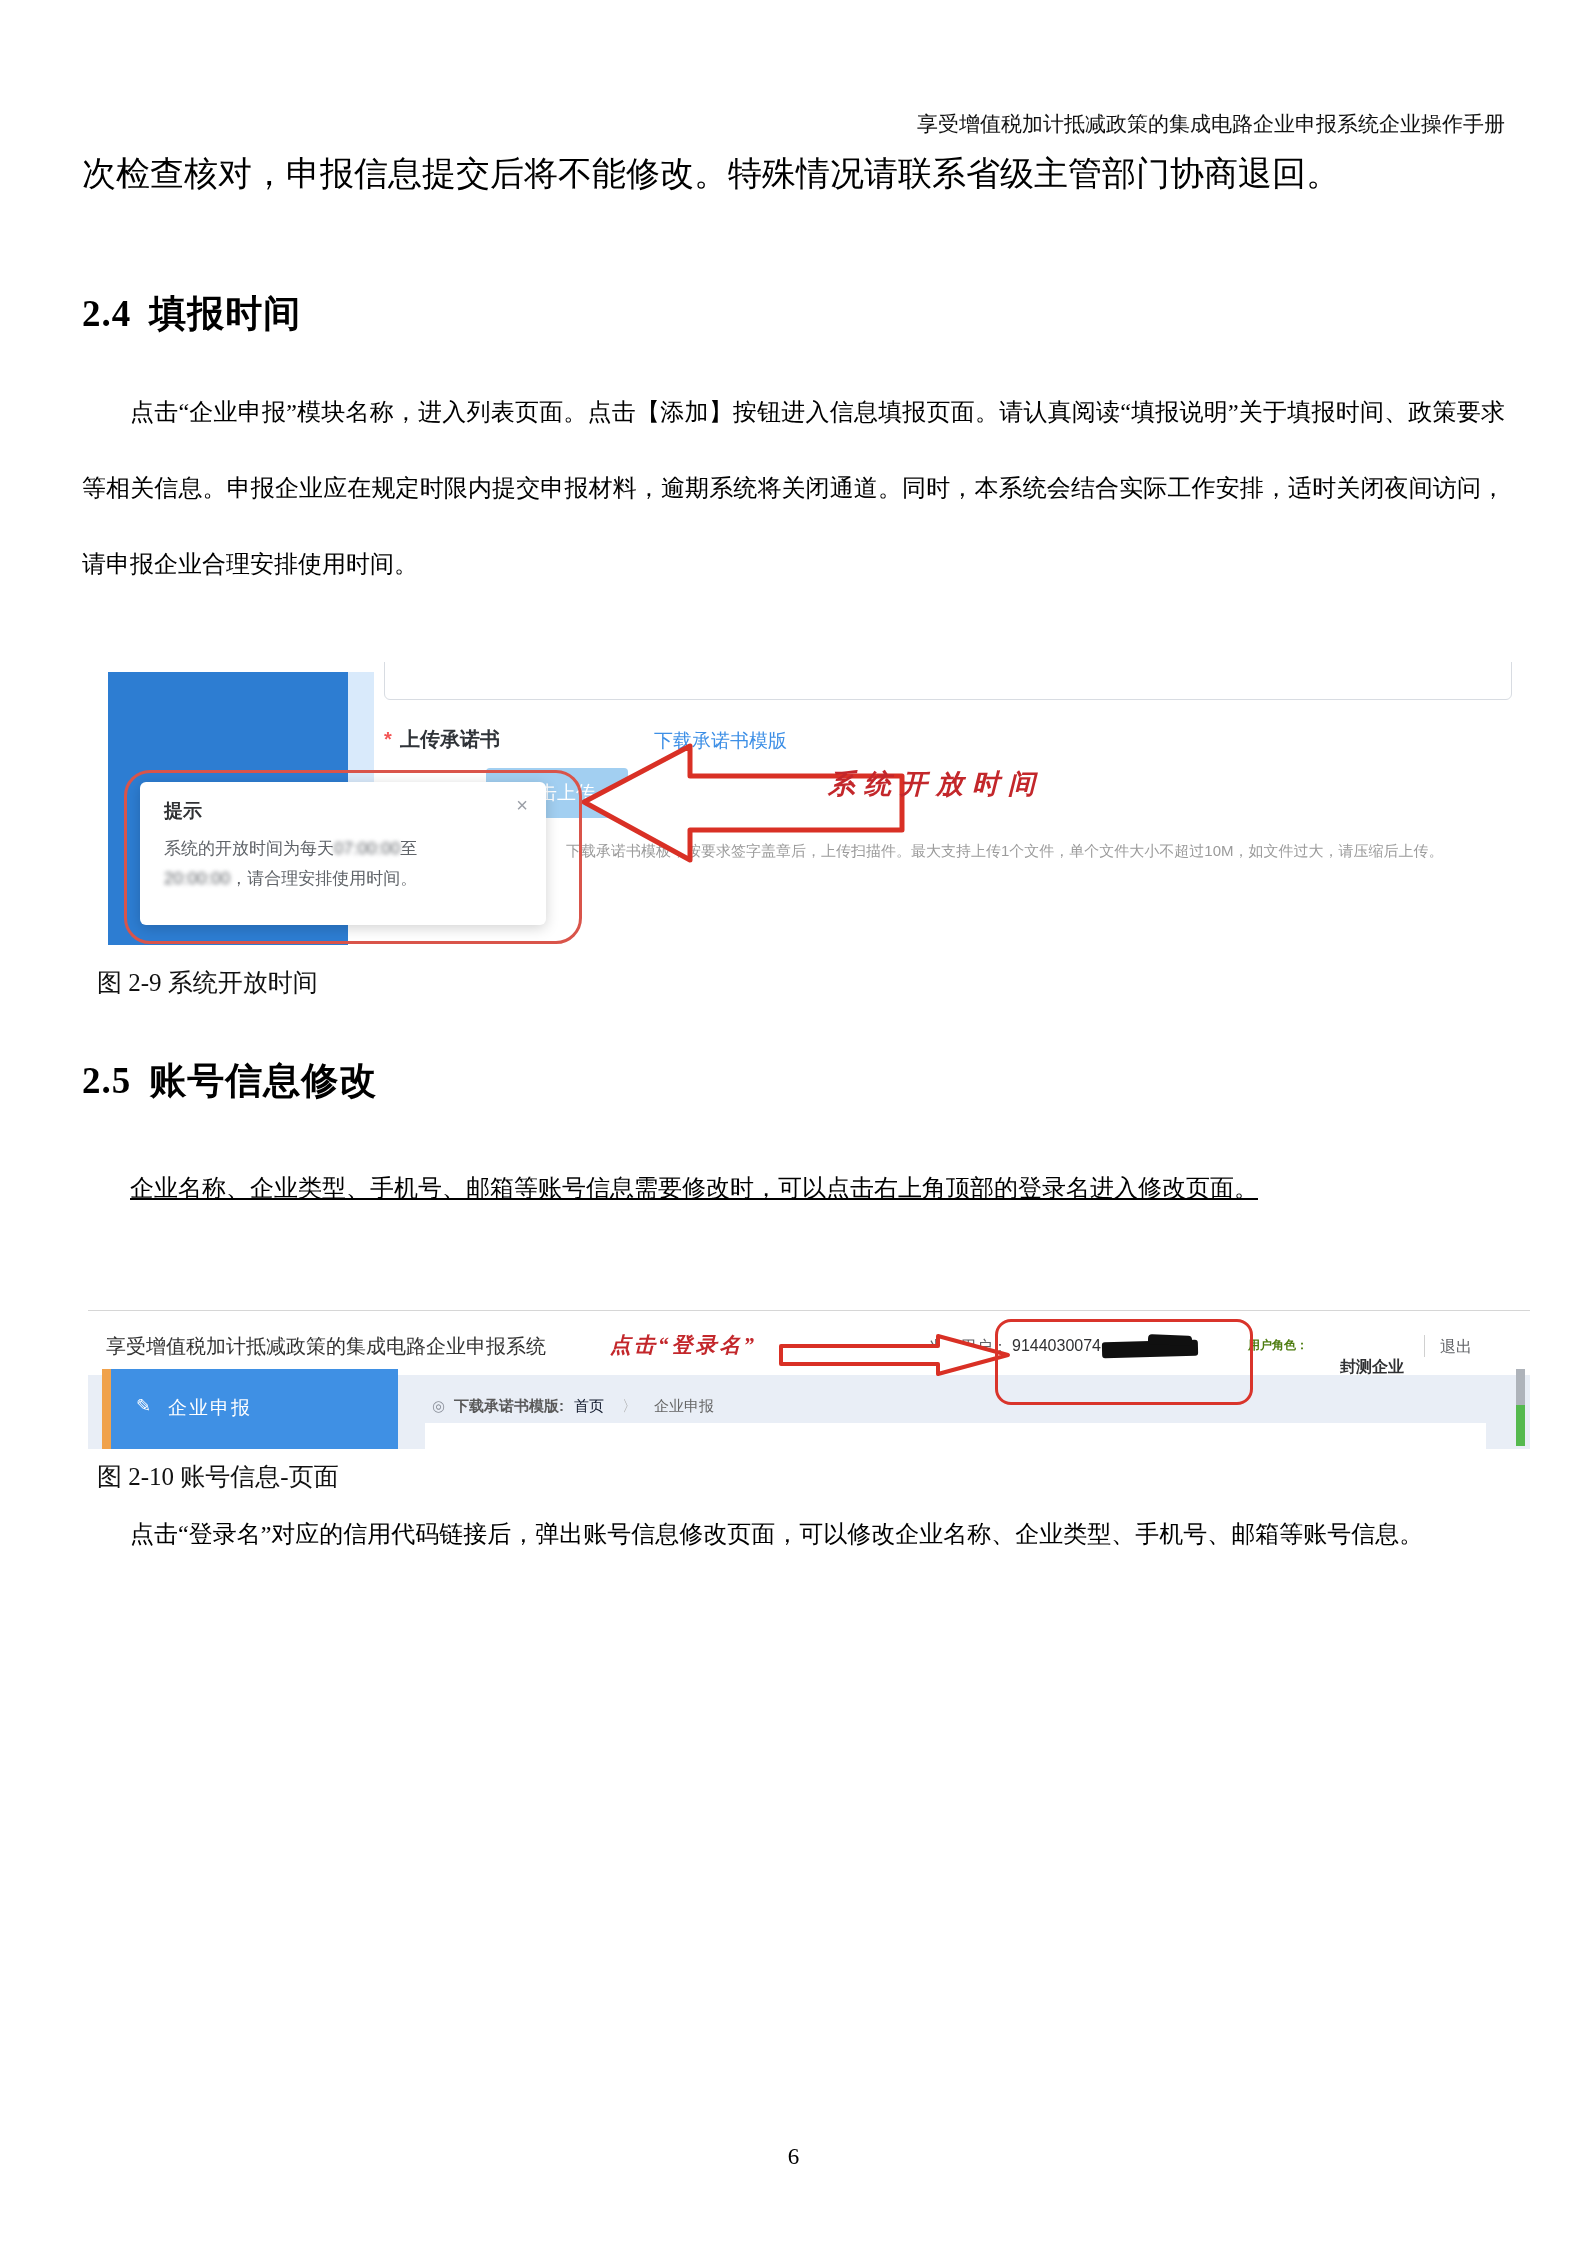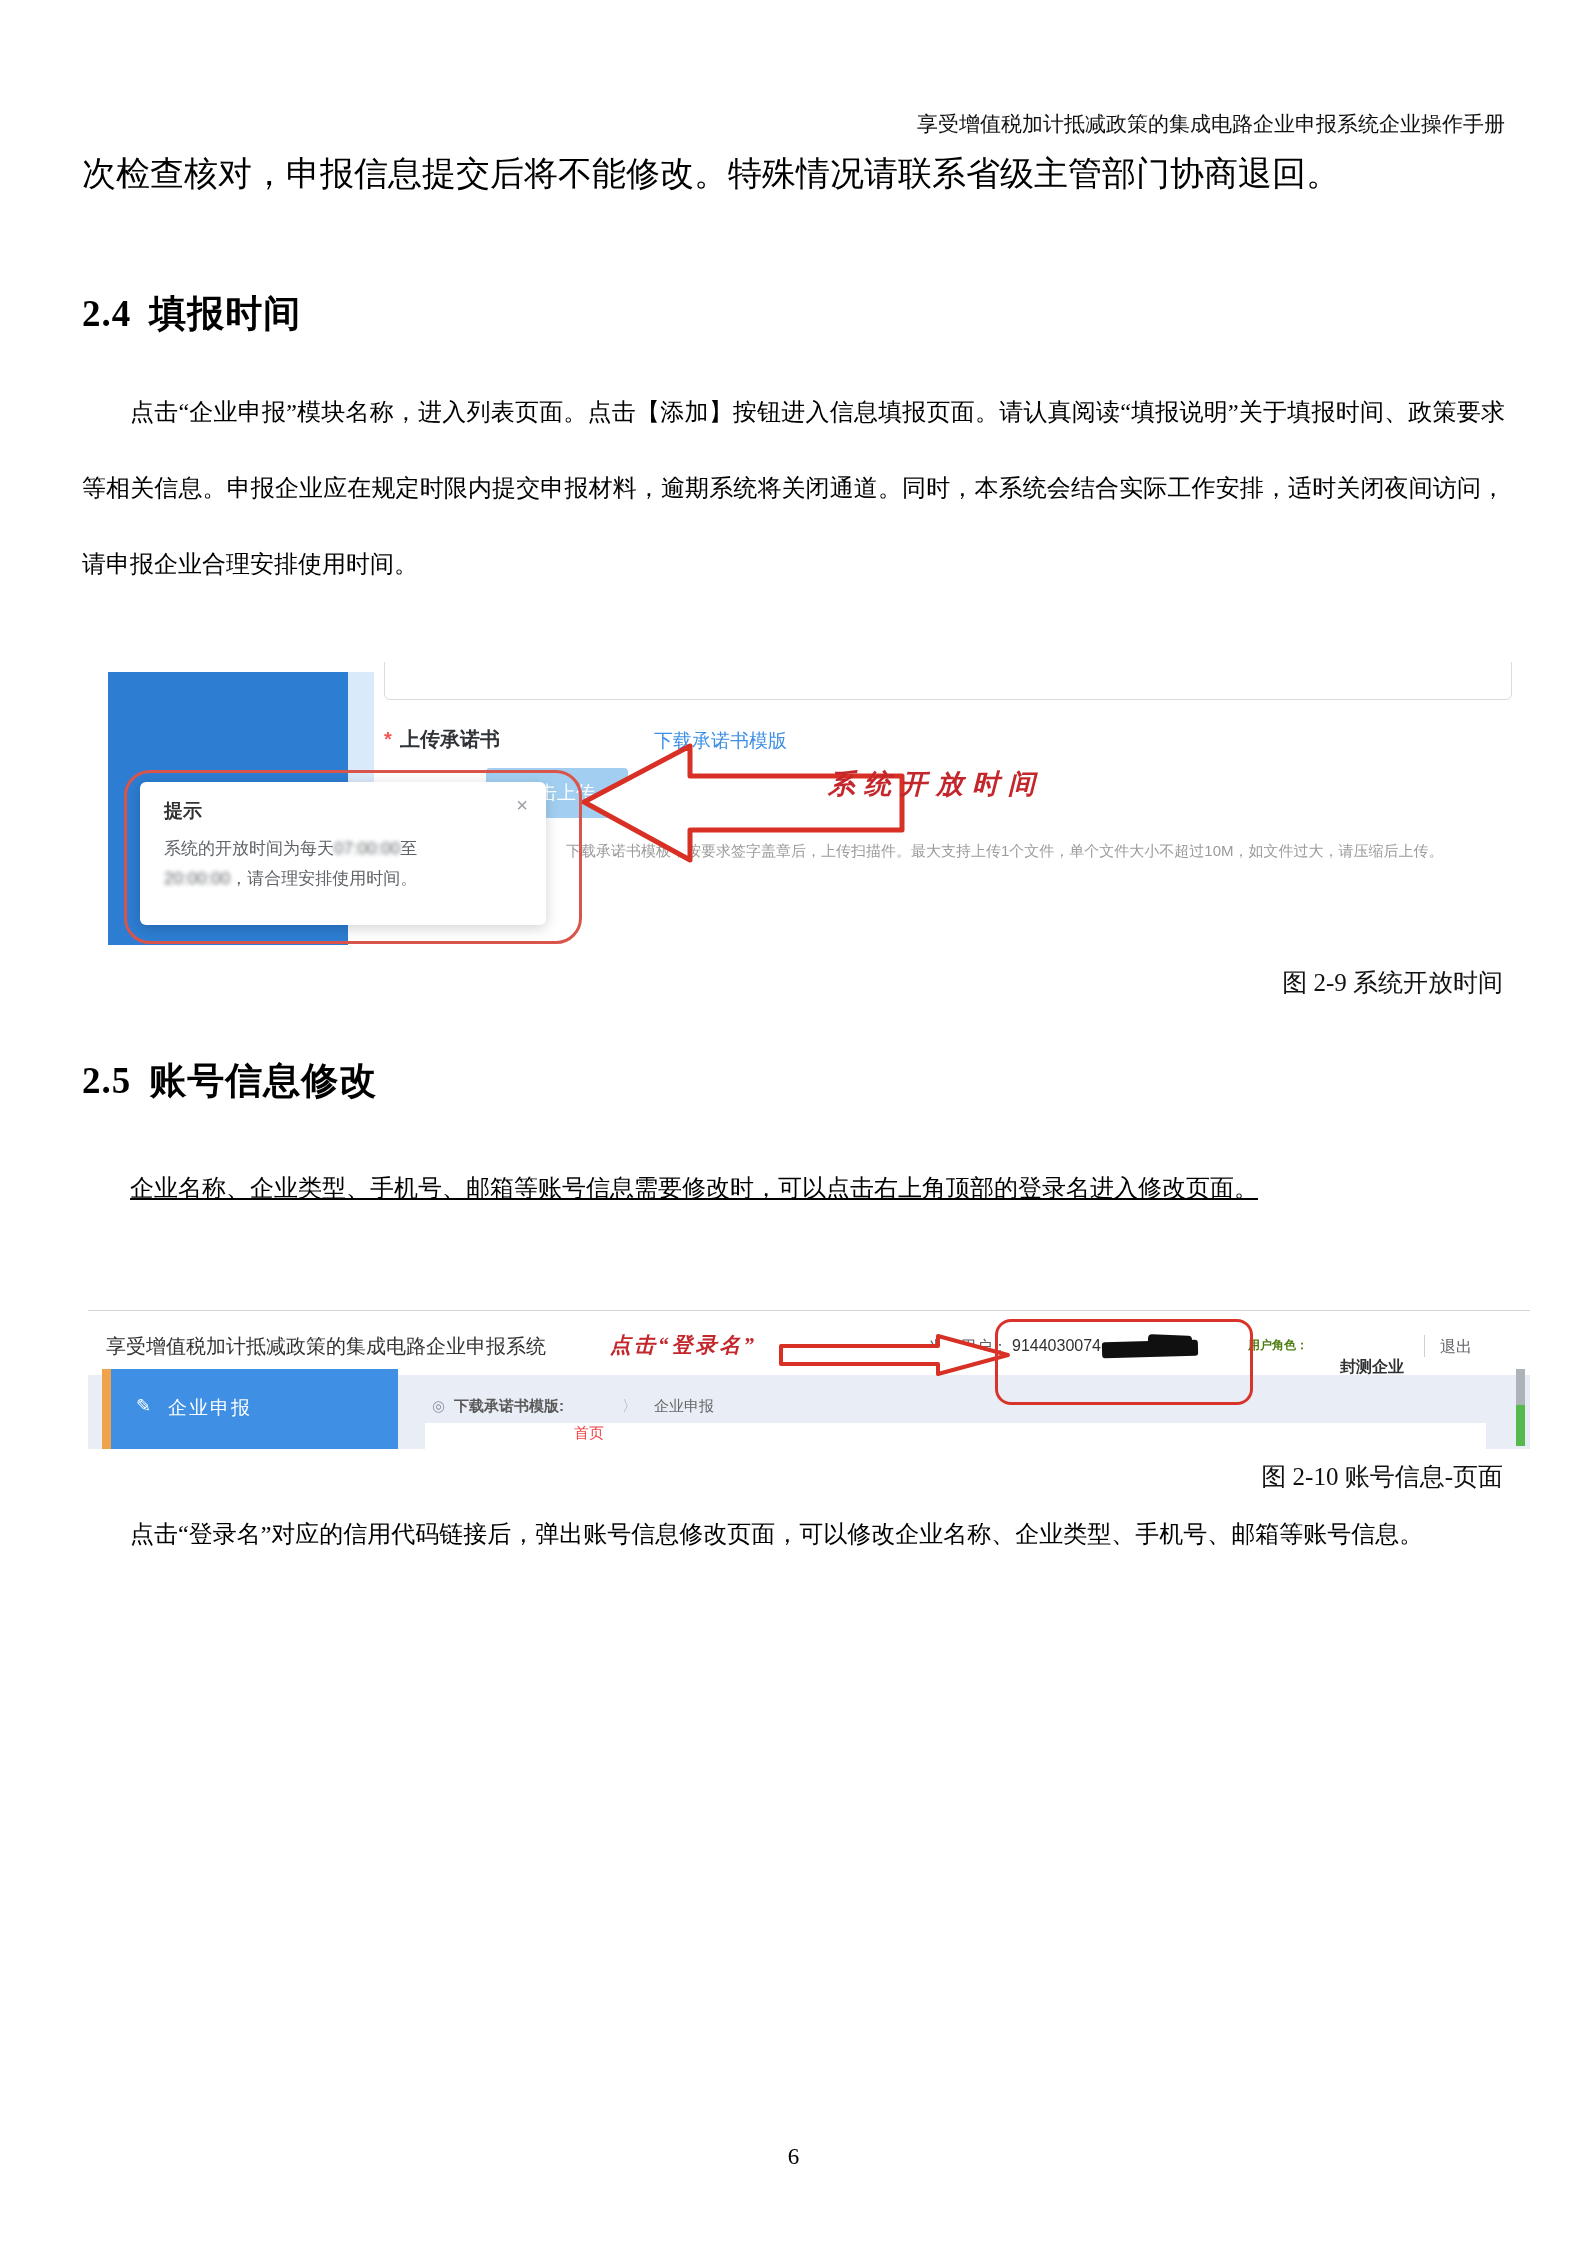--- a/index.html
+++ b/index.html
@@ -6,21 +6,21 @@
   .page{position:relative;width:1587px;height:2245px;background:#fff;margin:0 auto;overflow:hidden;
         font-family:"Liberation Serif","DejaVu Serif",serif;color:#000;}
   .abs{position:absolute;}
 
   
   .running-header{left:82px;top:110px;width:1423px;text-align:right;font-size:21px;color:#111;}
   .intro-line{left:82px;top:150px;width:1423px;font-size:34px;line-height:48px;text-align:justify;}
   .sec-heading{left:82px;font-size:37px;font-weight:bold;letter-spacing:1px;}
   .sec-heading .num{font-family:"Liberation Serif","DejaVu Serif",serif;margin-right:18px;}
   .para{left:82px;width:1423px;font-size:24px;line-height:76px;text-align:justify;text-indent:2em;}
-  .fig-caption{left:80px;width:1423px;text-align:right;font-size:25px;color:#111;}
+  .fig-caption{left:97px;width:1423px;text-align:left;font-size:25px;color:#111;}
   .page-number{left:0;top:2144px;width:1587px;text-align:center;font-size:23px;}
 
   
   .shot{left:88px;width:1442px;background:#fff;overflow:hidden;
         font-family:"Liberation Sans","DejaVu Sans",sans-serif;}
   .s1{top:662px;height:288px;}
   .s2{top:1310px;height:138px;border-top:1px solid #d6d6d6;}
 
   
   .s1-sidebar{left:20px;top:10px;width:240px;height:273px;background:#2d7dd2;}
@@ -61,21 +61,21 @@
   .s2-redoval{left:907px;top:8px;width:252px;height:80px;border:3px solid #d9342b;border-radius:16px;z-index:4;}
   .s2-band{left:0;top:64px;width:1442px;height:74px;background:#e9eef6;}
   .s2-card{left:337px;top:112px;width:1061px;height:26px;background:#fff;}
   .s2-sidebar{left:14px;top:58px;width:296px;height:80px;background:#3f90e4;z-index:2;}
   .s2-orange{left:0;top:0;width:9px;height:80px;background:#f0a24c;}
   .s2-sideicon{left:34px;top:26px;color:#fff;font-size:18px;}
   .s2-sidelabel{left:66px;top:26px;color:#fff;font-size:19px;letter-spacing:2px;}
   .s2-bc{top:86px;font-size:15px;}
   .s2-bc-icon{left:344px;color:#8a8f99;}
   .s2-bc-label{left:366px;font-weight:bold;color:#595959;}
-  .s2-bc-home{left:486px;color:#ef4444;cursor:pointer;margin-top:27px;}
+  .s2-bc-home{left:486px;color:#0f172a;cursor:pointer;}
   .s2-bc-sep{left:534px;color:#aaa;}
   .s2-bc-cur{left:566px;color:#666;}
   .s2-scroll-track{left:1428px;top:58px;width:9px;height:36px;background:#aeb3ba;}
   .s2-scroll-green{left:1428px;top:94px;width:9px;height:41px;background:#55b94e;}
 </style>
 </head>
 <body>
 
 <div class="page">
 

